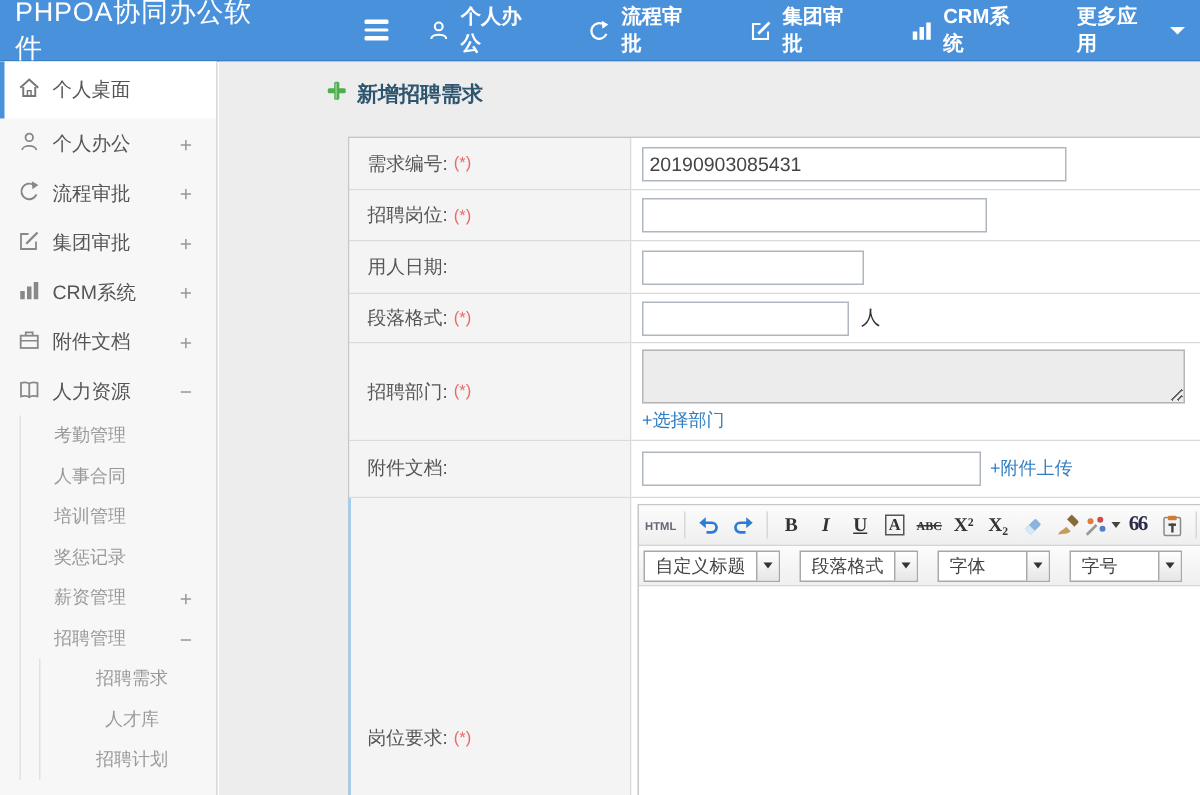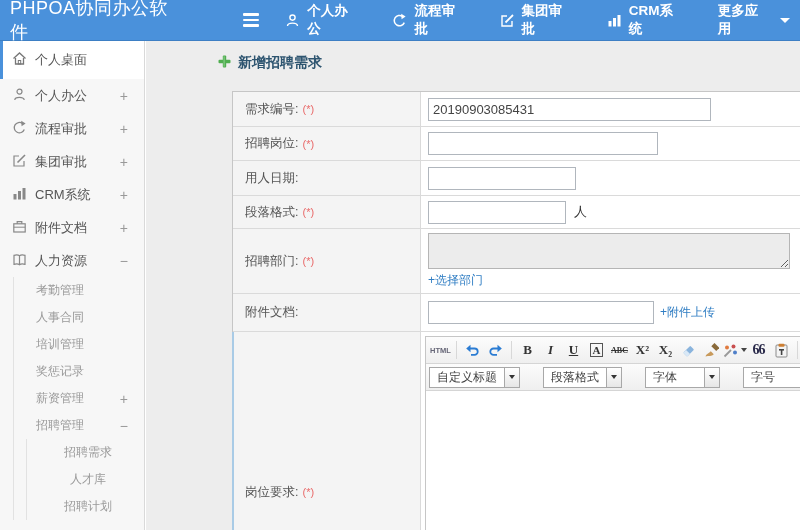--- a/index.html
+++ b/index.html
@@ -80,21 +80,21 @@
     font-weight:bold; color:#667; }
   .tbtn.it { font-style:italic; font-weight:bold; }
   .tbtn.un { text-decoration:underline; }
   .tbtn.box span { border:1px solid #555; padding:0 2px; line-height:12px; font-size:11px; }
   .tbtn.strike { font-size:8px; text-decoration:line-through; font-weight:bold; }
   .tbtn.quote { font-size:14px; letter-spacing:-1px; color:#2a2a4a; }
   .tbtn .mini-caret { width:0; height:0; border-left:3px solid transparent;
     border-right:3px solid transparent; border-top:4px solid #444; margin-left:3px; }
   .tsep { width:1px; height:18px; background:#d8d8d8; margin:0 4px; flex:none; }
   .sel { display:flex; height:21px; border:1px solid #a8a8a8; background:#fff;
-    margin-right:23px; cursor:pointer; flex:none; }
+    margin-right:13px; cursor:pointer; flex:none; }
   .sel .txt { padding:0 7px; font-size:12px; color:#444; display:flex;
     align-items:center; min-width:58px; }
   .sel .arr { width:15px; border-left:1px solid #a8a8a8;
     background:linear-gradient(#fff,#e6e6e6); display:flex; align-items:center;
     justify-content:center; }
   .sel .arr i { width:0; height:0; border-left:3px solid transparent;
     border-right:3px solid transparent; border-top:4px solid #333; }
   .edit-area { height:266px; background:#fff; }
 </style>
 </head>

